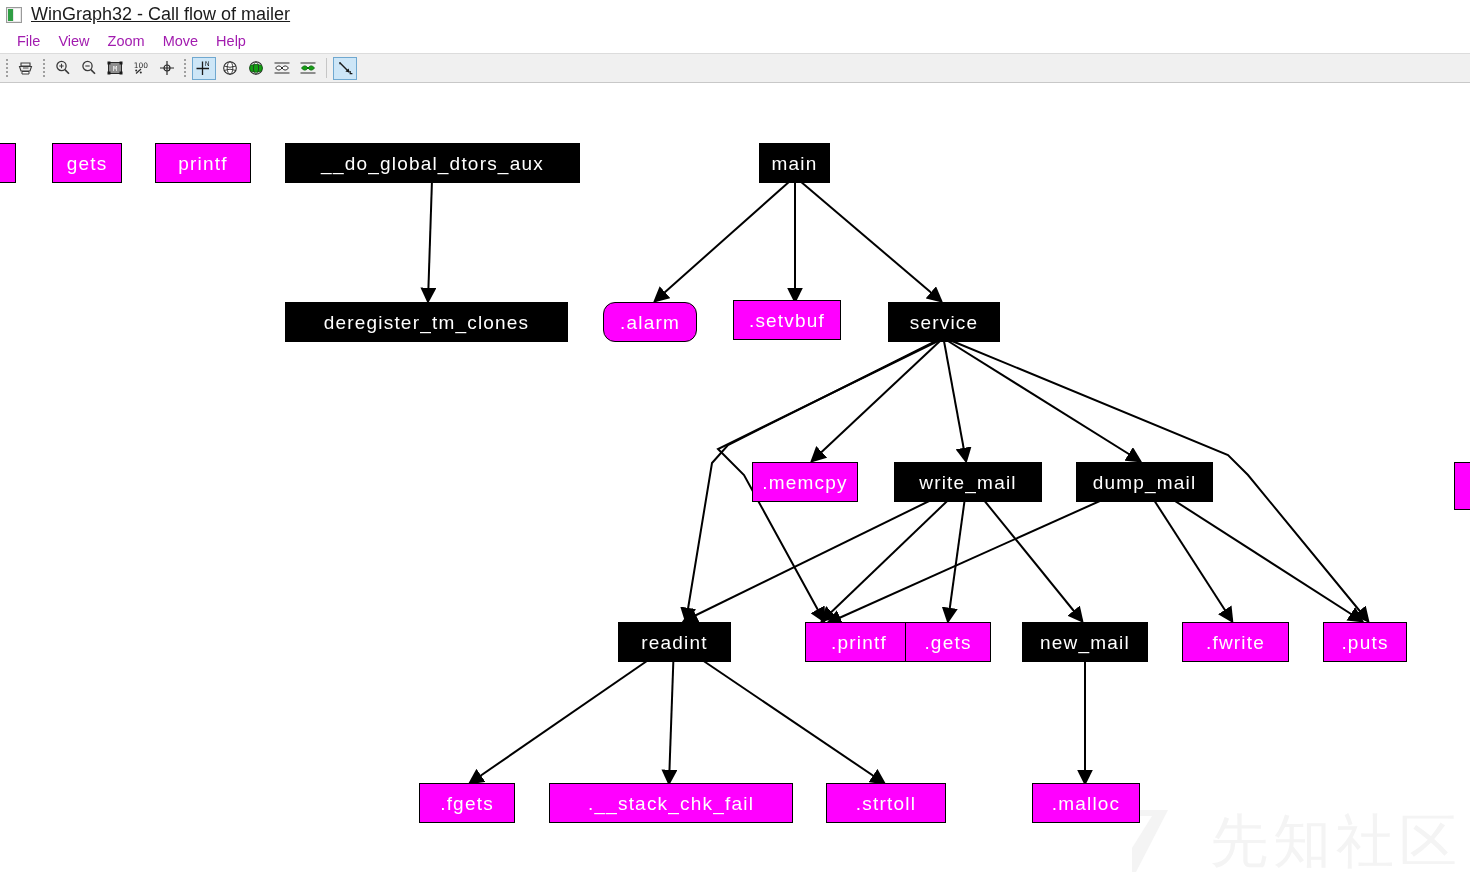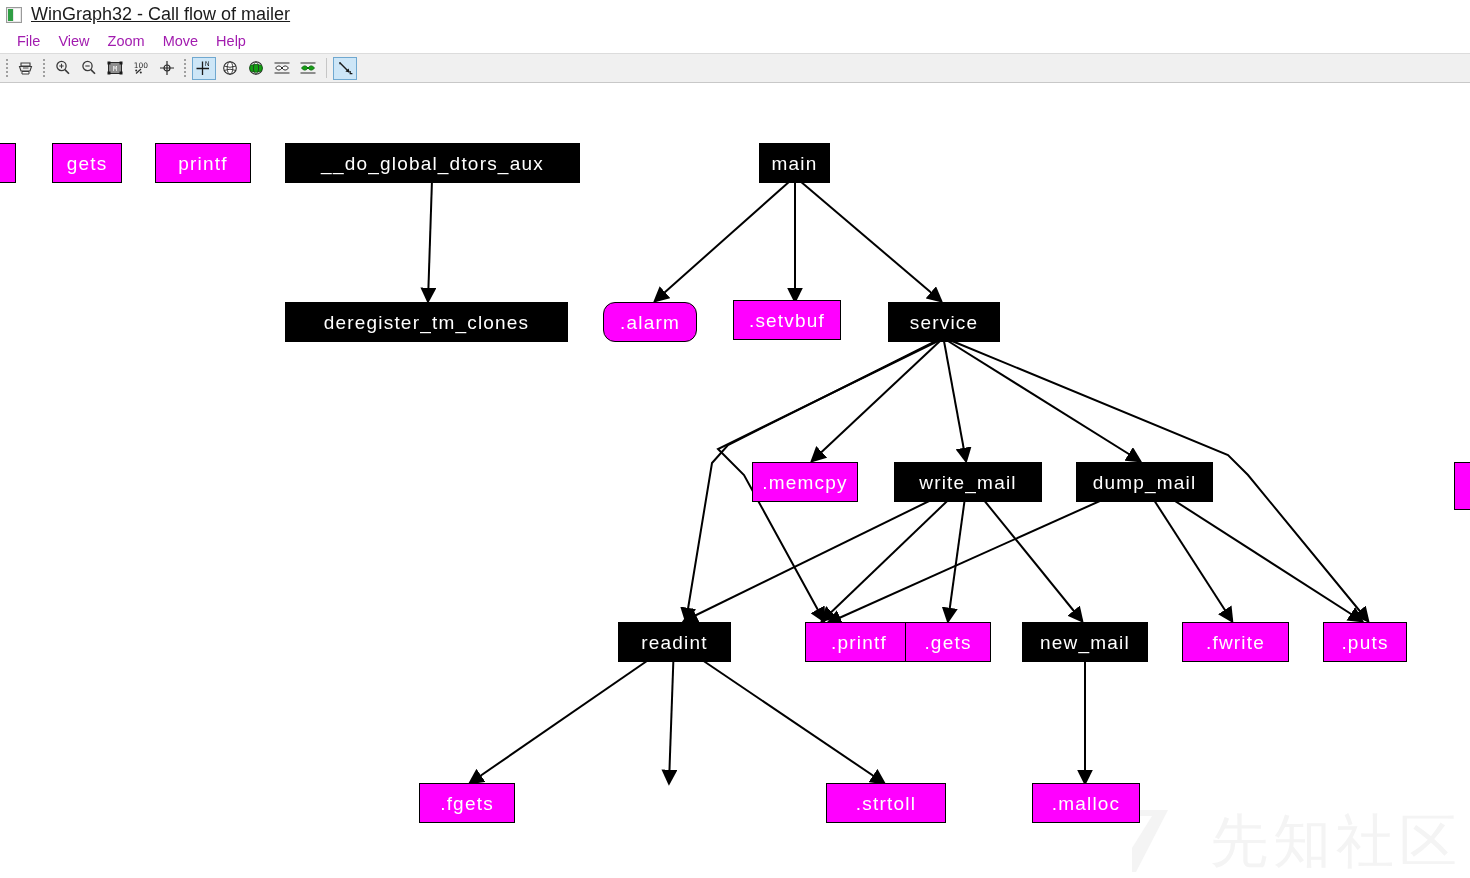--- a/index.html
+++ b/index.html
@@ -423,17 +423,18 @@
     <div class="gnode lib" style="left:1454px; top:379px; width:30px;  height:48px;"></div>
 
     <div class="gnode local" style="left:618px;  top:539px; width:113px; height:40px;">readint</div>
     <div class="gnode lib" style="left:765px;  top:539px; width:108px; height:40px;margin-left:40px;">.printf</div>
     <div class="gnode lib" style="left:905px;  top:539px; width:86px;  height:40px;">.gets</div>
     <div class="gnode local" style="left:1022px; top:539px; width:126px; height:40px;">new_mail</div>
     <div class="gnode lib" style="left:1182px; top:539px; width:107px; height:40px;">.fwrite</div>
     <div class="gnode lib" style="left:1323px; top:539px; width:84px;  height:40px;">.puts</div>
 
     <div class="gnode lib" style="left:419px;  top:700px; width:96px;  height:40px;">.fgets</div>
+    <div class="gnode lib" style="left:549px;  top:700px; width:244px; height:40px;">.__stack_chk_fail</div>
     <div class="gnode lib" style="left:826px;  top:700px; width:120px; height:40px;">.strtoll</div>
     <div class="gnode lib" style="left:1032px; top:700px; width:108px; height:40px;">.malloc</div>
 
   </div>
 </div>
 
 </body></html>

